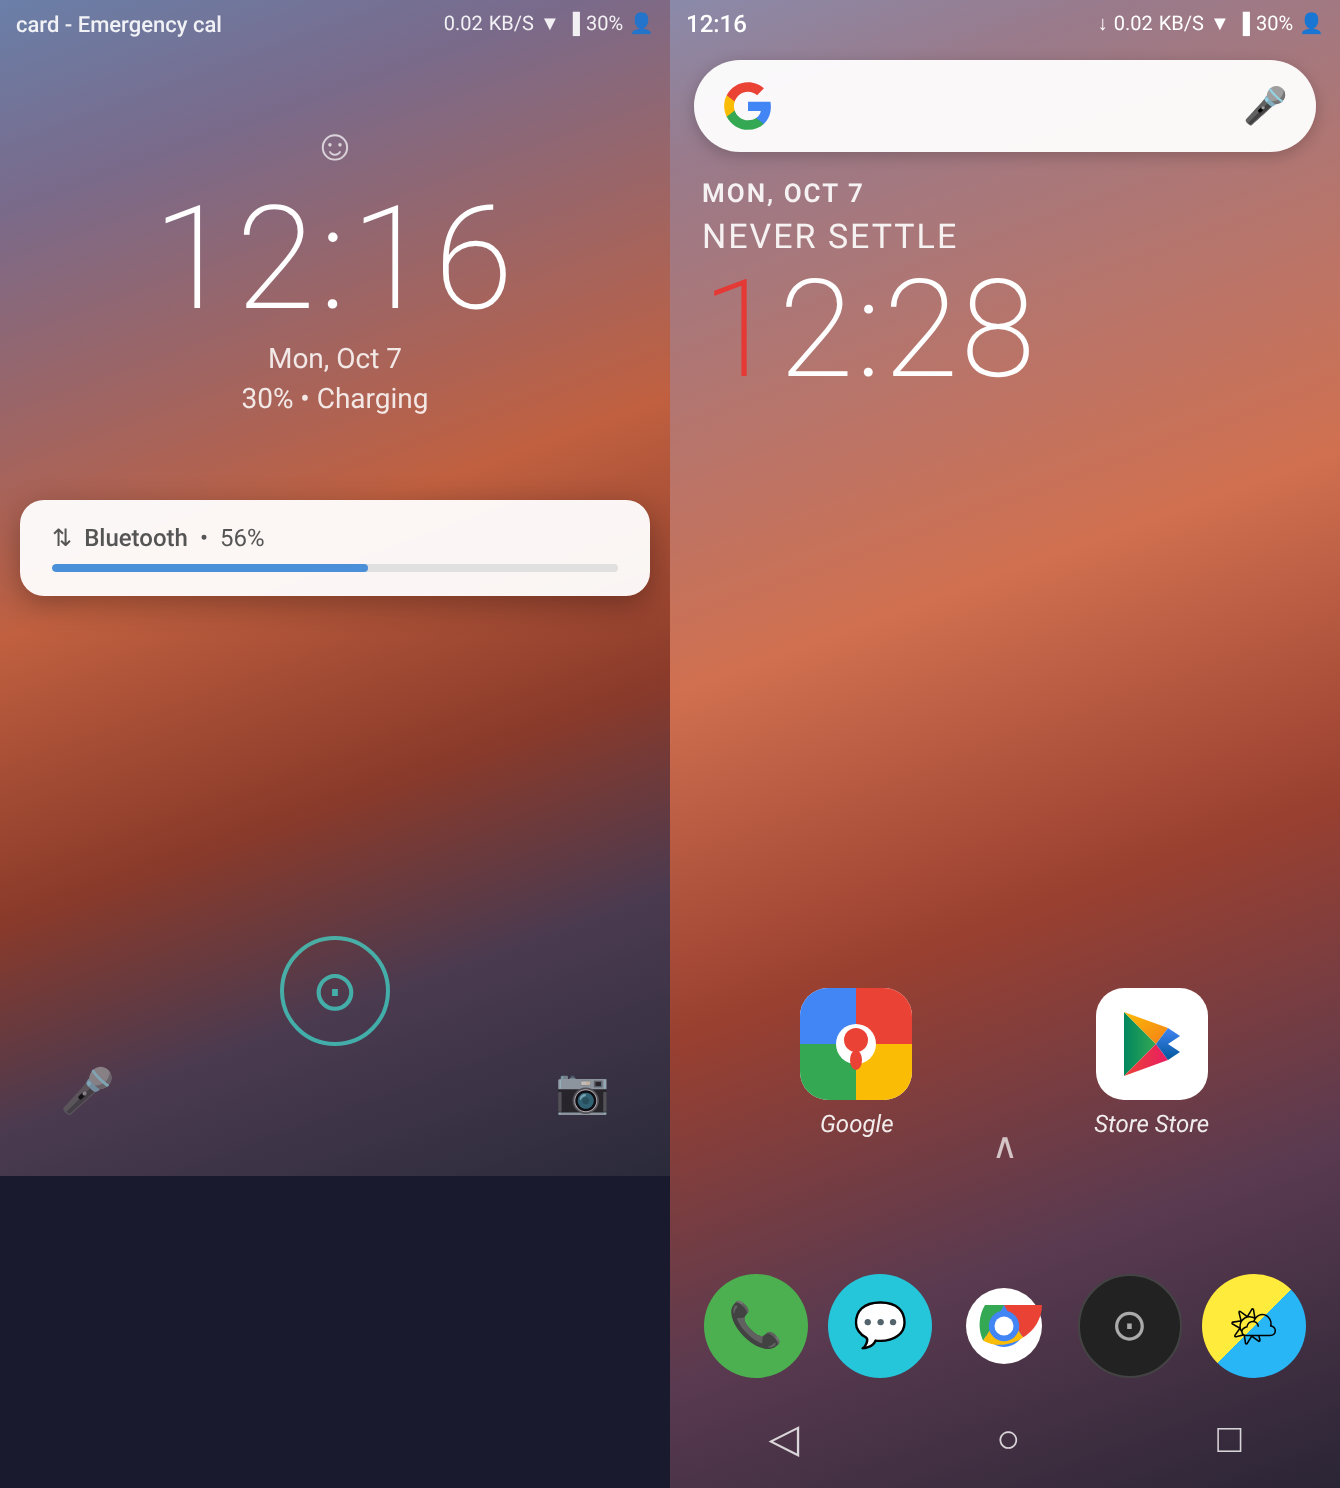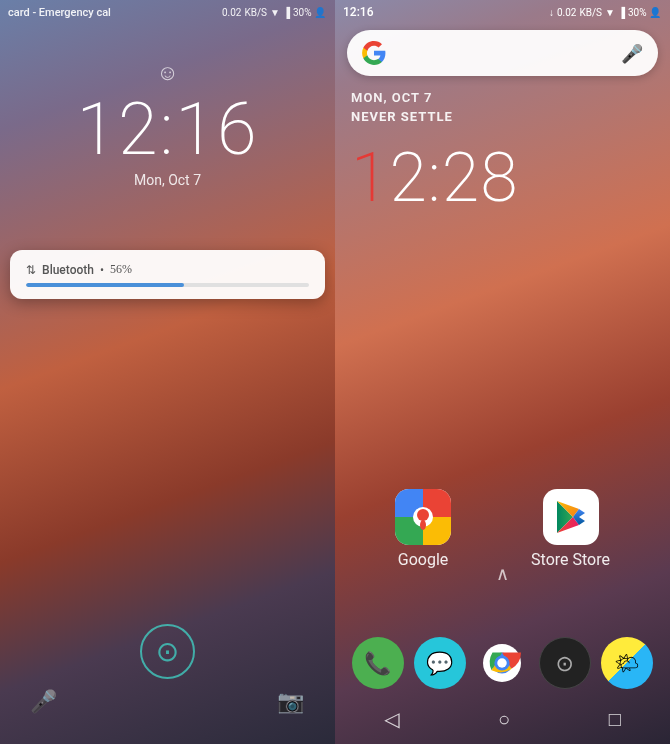--- a/index.html
+++ b/index.html
@@ -8,21 +8,21 @@
       height: 744px;
       display: flex;
       font-family: 'Roboto', sans-serif;
       overflow: hidden;
       background: #1a1a2e;
     }
 
     
     .left-panel {
       width: 335px;
-      height: 744px;
+      height: 588px;
       position: relative;
       overflow: hidden;
     }
     .left-bg {
       position: absolute;
       inset: 0;
       background: linear-gradient(160deg, #6a7fa8 0%, #7a6a8a 15%, #c06040 45%, #8a3a2a 65%, #4a3a50 80%, #2a2a3a 100%);
     }
 
     
@@ -108,21 +108,20 @@
       font-weight: 500;
       text-align: right;
     }
     .notification-dot {
       font-size: 12px;
       color: #555;
     }
     .notification-pct {
       font-size: 12px;
       color: #555;
-      font-family: Liberation Serif, serif;
     }
     .notification-title {
       font-size: 14px;
       color: #111;
       font-weight: 600;
       margin-bottom: 8px;
     }
     .notification-progress {
       height: 4px;
       background: #e0e0e0;
@@ -234,25 +233,25 @@
       z-index: 10;
     }
     .right-date-label {
       font-size: 13px;
       color: rgba(255,255,255,0.9);
       font-weight: 600;
       letter-spacing: 1px;
       margin-bottom: 4px;
     }
     .right-never-settle {
-      font-size: 13px;
+      font-size: 17px;
       color: rgba(255,255,255,0.9);
-      font-weight: 700;
+      font-weight: 400;
       letter-spacing: 1px;
-      margin-bottom: 20px;
+      margin-bottom: 2px;
     }
     .right-time {
       font-size: 68px;
       font-weight: 200;
       color: #fff;
       letter-spacing: 1px;
       line-height: 1;
     }
     .right-time .accent-1 {
       color: #e53935;
@@ -280,23 +279,24 @@
       height: 56px;
       border-radius: 14px;
       display: flex;
       align-items: center;
       justify-content: center;
       font-size: 24px;
       overflow: hidden;
       position: relative;
     }
     .app-icon-label {
-      font-size: 16px;
+      font-size: 12px;
       color: rgba(255,255,255,0.9);
       text-align: right;
+      font-style: italic;
     }
 
     
     .chevron-up {
       position: absolute;
       bottom: 160px;
       left: 50%;
       transform: translateX(-50%);
       font-size: 18px;
       color: rgba(255,255,255,0.7);
@@ -373,20 +373,21 @@
       <span>▐</span>
       <span>30%</span>
       <span>👤</span>
     </div>
   </div>
 
   <div class="left-clock-area">
     <div class="left-face-icon">☺</div>
     <div class="left-time">12:16</div>
     <div class="left-date">Mon, Oct 7</div>
+    <div class="left-battery-status">30% • Charging</div>
   </div>
 
   <div class="notification-card">
     <div class="notification-header">
       <span class="bt-icon">⇅</span>
       <span class="notification-app">Bluetooth</span>
       <span class="notification-dot">•</span>
       <span class="notification-pct">56%</span>
     </div>
     <div class="notification-progress">

